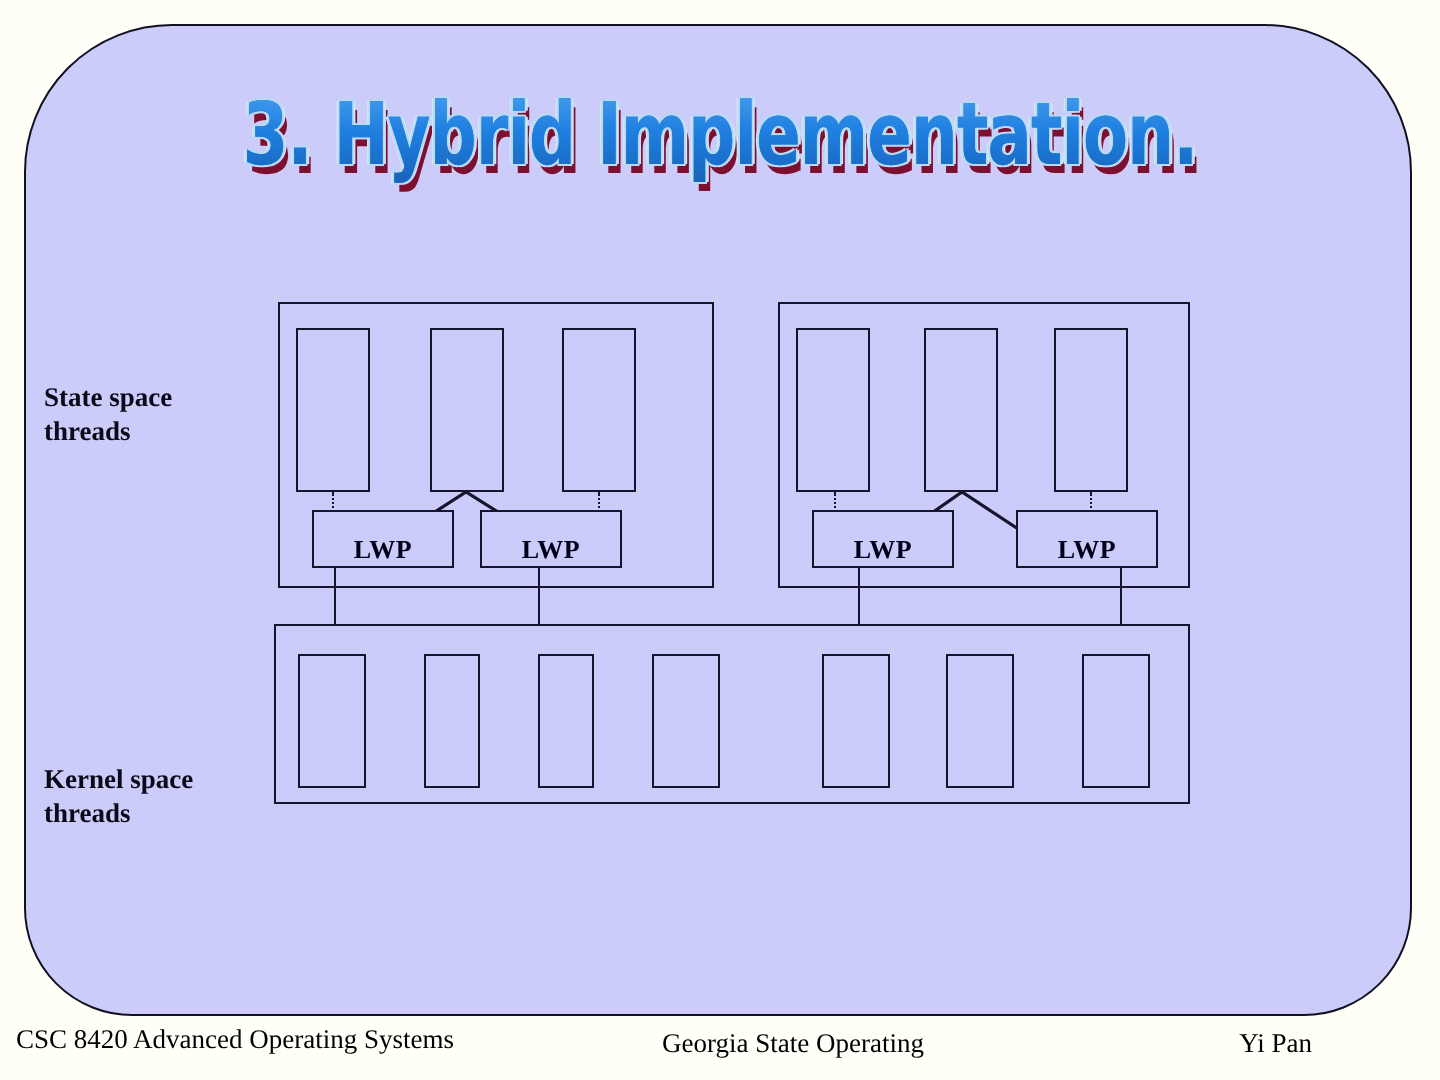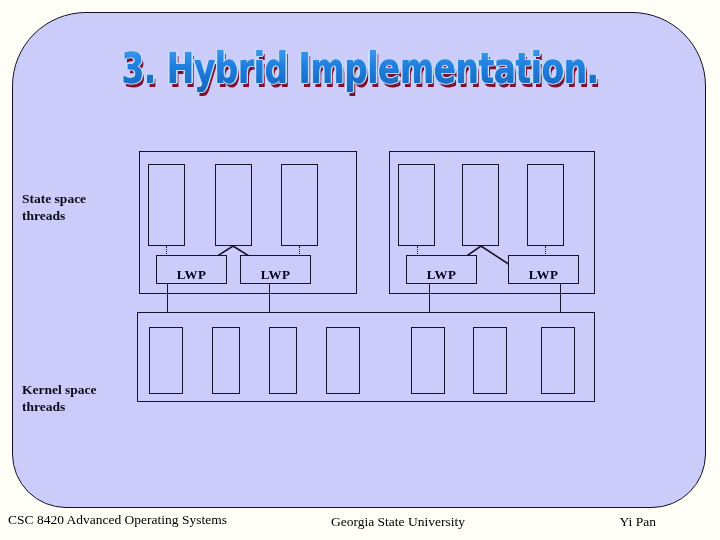--- a/index.html
+++ b/index.html
@@ -230,17 +230,17 @@
   <div class="box kthread" style="left:541px; top:327px; width:34px; height:67px;"></div>
 
 
   <div class="side-label" style="left:22px; top:190px;">State space
 threads</div>
   <div class="side-label" style="left:22px; top:349px;margin-top:32px;">Kernel space
 threads</div>
 
   <div id="footer">
     <span id="f-left">CSC 8420 Advanced Operating Systems</span>
-    <span id="f-center">Georgia State University</span>
+    <span id="f-center">Georgia State Operating</span>
     <span id="f-right">Yi Pan</span>
   </div>
 
 </div>
 
 </body></html>

